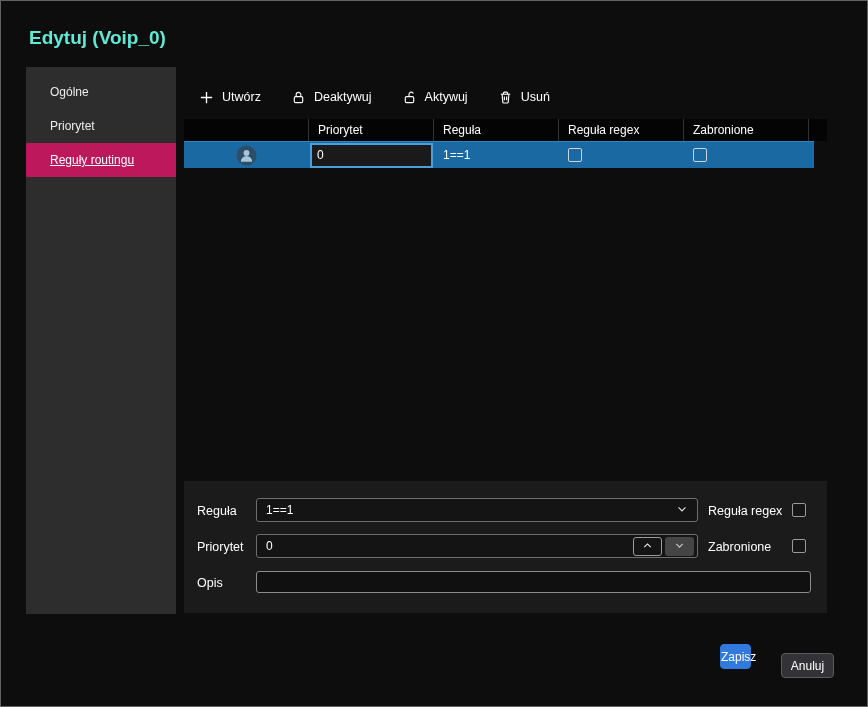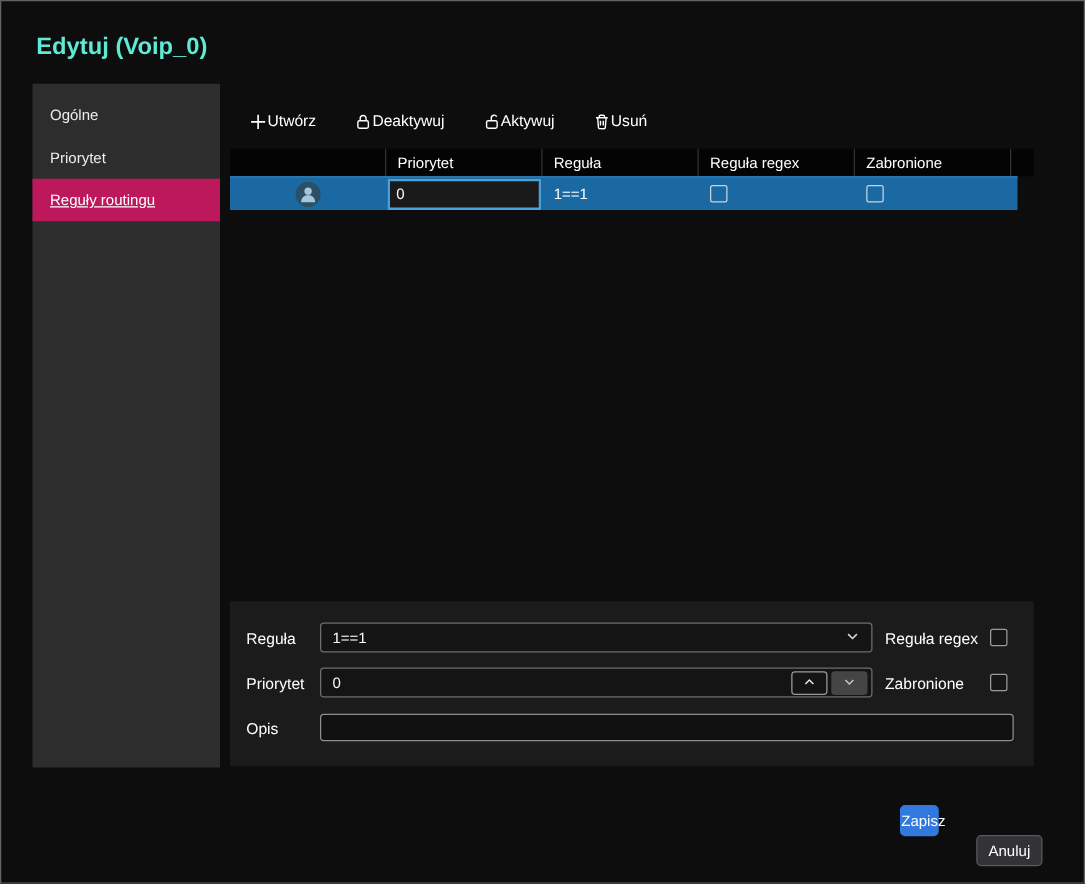--- a/index.html
+++ b/index.html
@@ -16,32 +16,32 @@
     position:absolute; left:28px; top:26px;
     font-size:19px; font-weight:700; color:#5eead4;
   }
 
   
   .sidebar {
     position:absolute; left:25px; top:66px; width:150px; height:547px;
     background:#2d2d2d; padding-top:8px;
   }
   .nav-item {
-    height:34px; display:flex; align-items:center; padding-left:14px;
+    height:34px; display:flex; align-items:center; padding-left:24px;
     font-size:12px; color:#ededed; cursor:pointer;
   }
   .nav-item.selected { background:#be185d; color:#fff;text-decoration:underline; }
 
   
   .toolbar {
     position:absolute; left:189px; top:81px; height:30px;
     display:flex; align-items:center; gap:12px;
   }
   .tb-btn {
-    display:flex; align-items:center; 
+    display:flex; align-items:center; gap:8px;
     background:transparent; border:none; color:#fff;
     font-size:12.5px; font-family:inherit; padding:6px 9px;
     border-radius:4px; cursor:pointer;
   }
   .tb-btn svg { width:15px; height:15px; display:block; }
 
   
   .thead {
     position:absolute; left:183px; top:118px; width:643px; height:22px;
     background:#040404; display:grid;
@@ -122,21 +122,21 @@
     width:14px; height:14px; border:1px solid #9a9a9a; border-radius:2px;
     background:#161616; margin-left:0; cursor:pointer;
   }
 
   
   .btn {
     position:absolute; height:25px; border-radius:4px;
     font-size:12px; font-family:inherit; color:#fff; cursor:pointer;
   }
   .btn-save { left:719px; top:643px; width:31px; background:var(--accent-blue, #3279dd); border:1px solid var(--accent-blue, #3279dd); }
-  .btn-cancel { left:780px; top:667px; width:53px; background:#333337; border:1px solid #5a5a5a; }
+  .btn-cancel { left:780px; top:652px; width:53px; background:#333337; border:1px solid #5a5a5a; }
 </style>
 </head>
 <body>
 
 <div class="window">
 
   <div class="dialog-title">Edytuj (Voip_0)</div>
 
   <div class="sidebar">
     <div class="nav-item">Ogólne</div>

